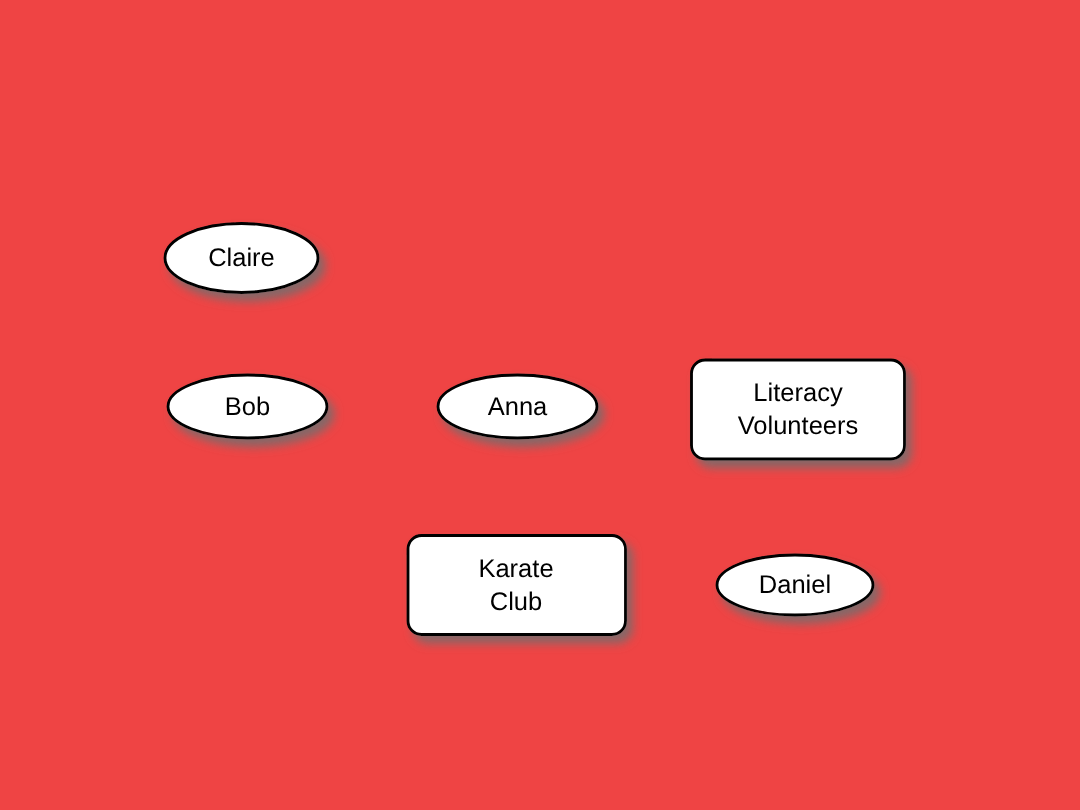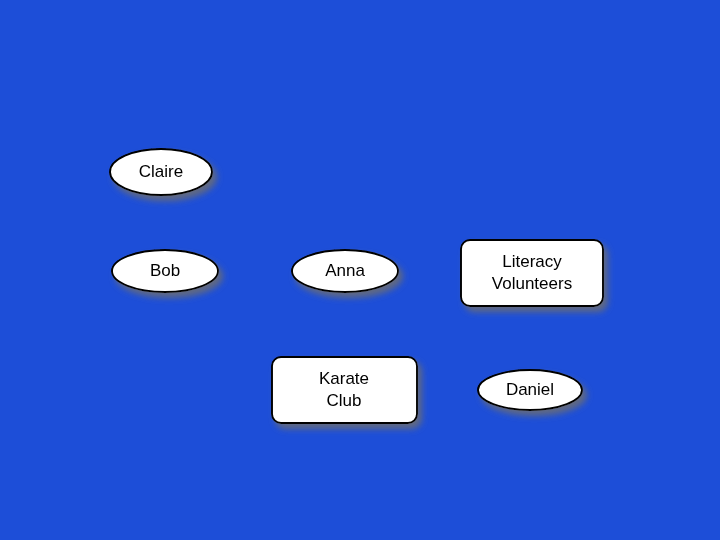--- a/index.html
+++ b/index.html
@@ -11,21 +11,21 @@
   body {
     width: 720px;
     height: 540px;
     overflow: hidden;
     font-family: "Liberation Sans", sans-serif;
   }
   #canvas {
     position: relative;
     width: 720px;
     height: 540px;
-    background: #1d4ed8;
+    background: #ef4444;
   }
   svg#diagram {
     position: absolute;
     left: 0;
     top: 0;
     width: 720px;
     height: 540px;
     display: block;
   }
   .node-label {

